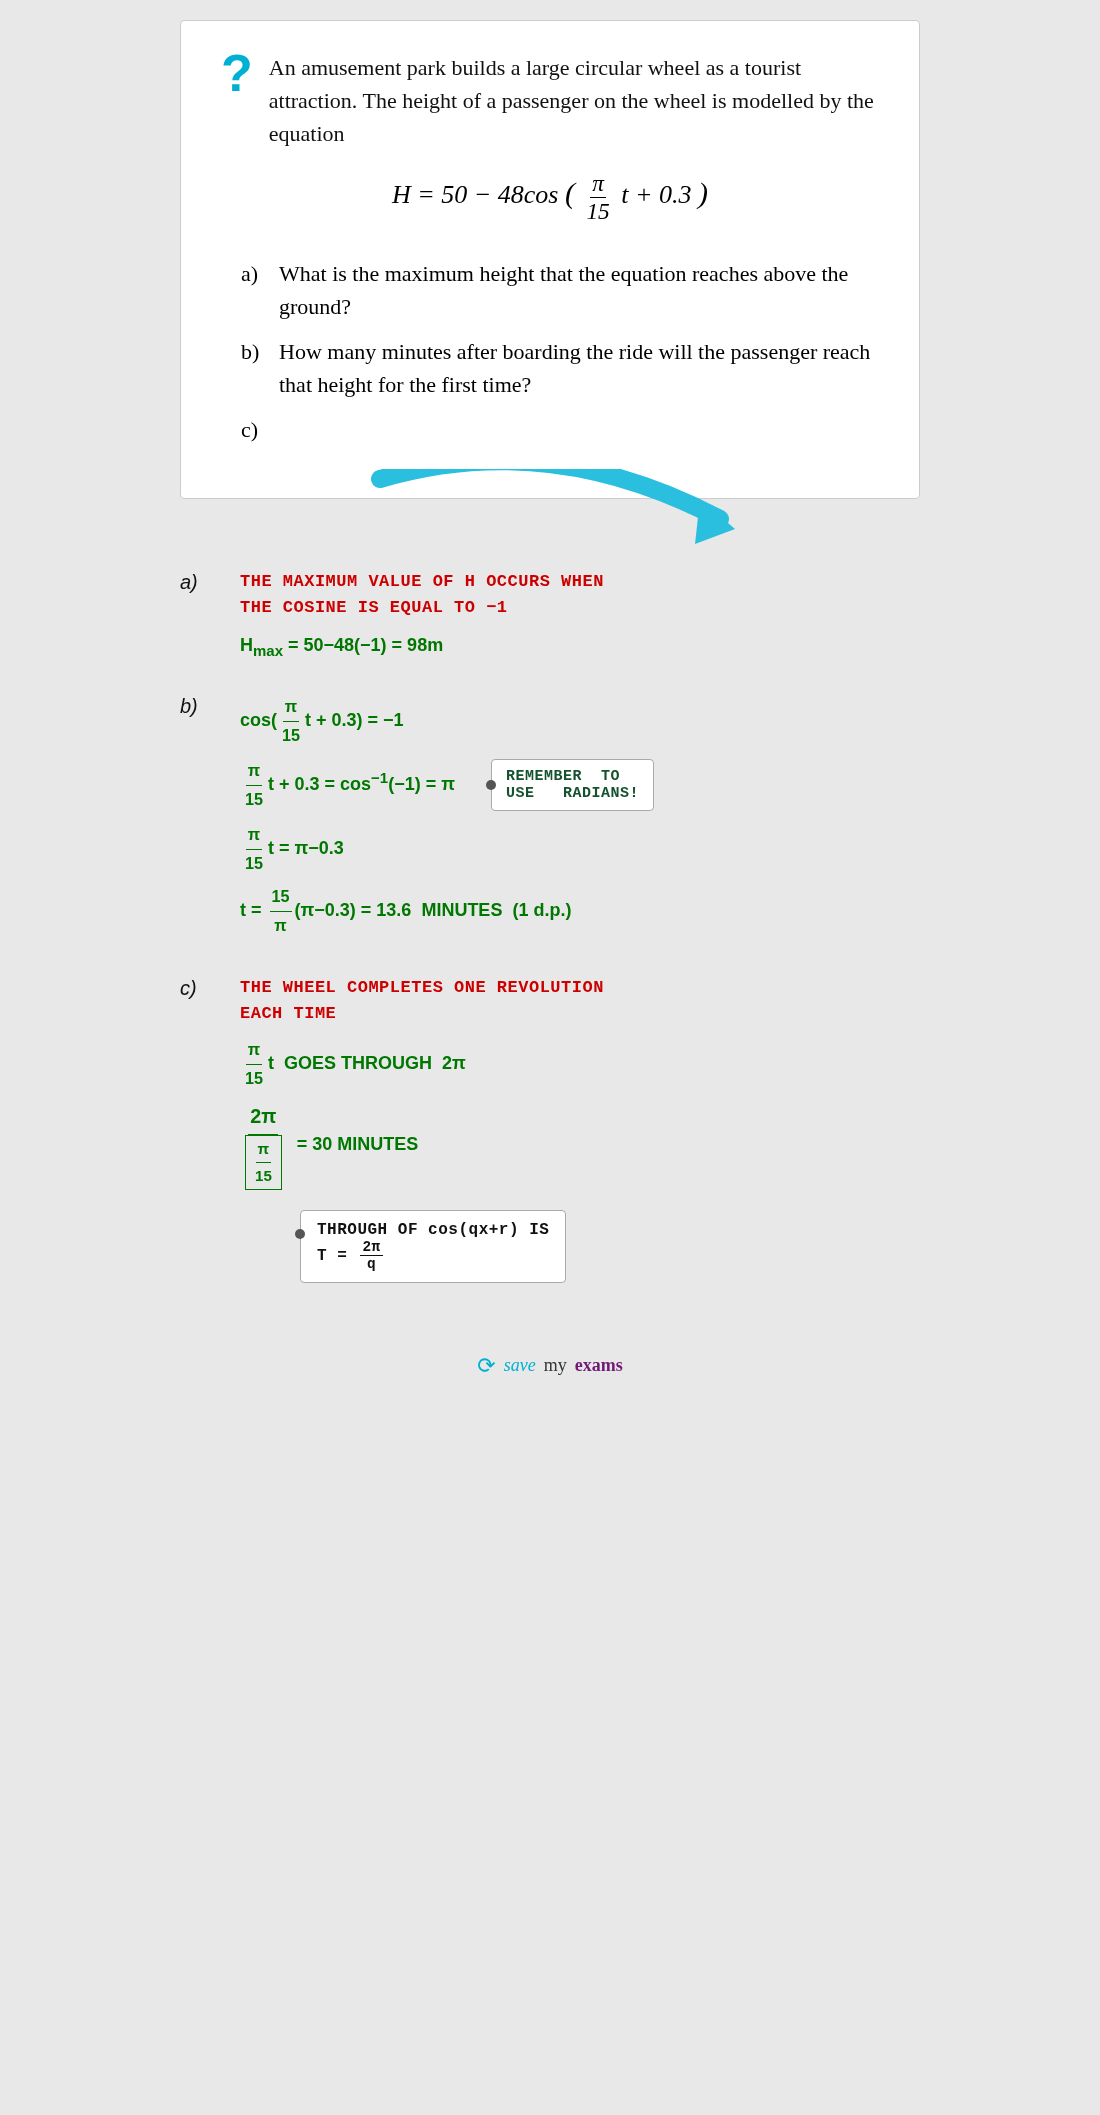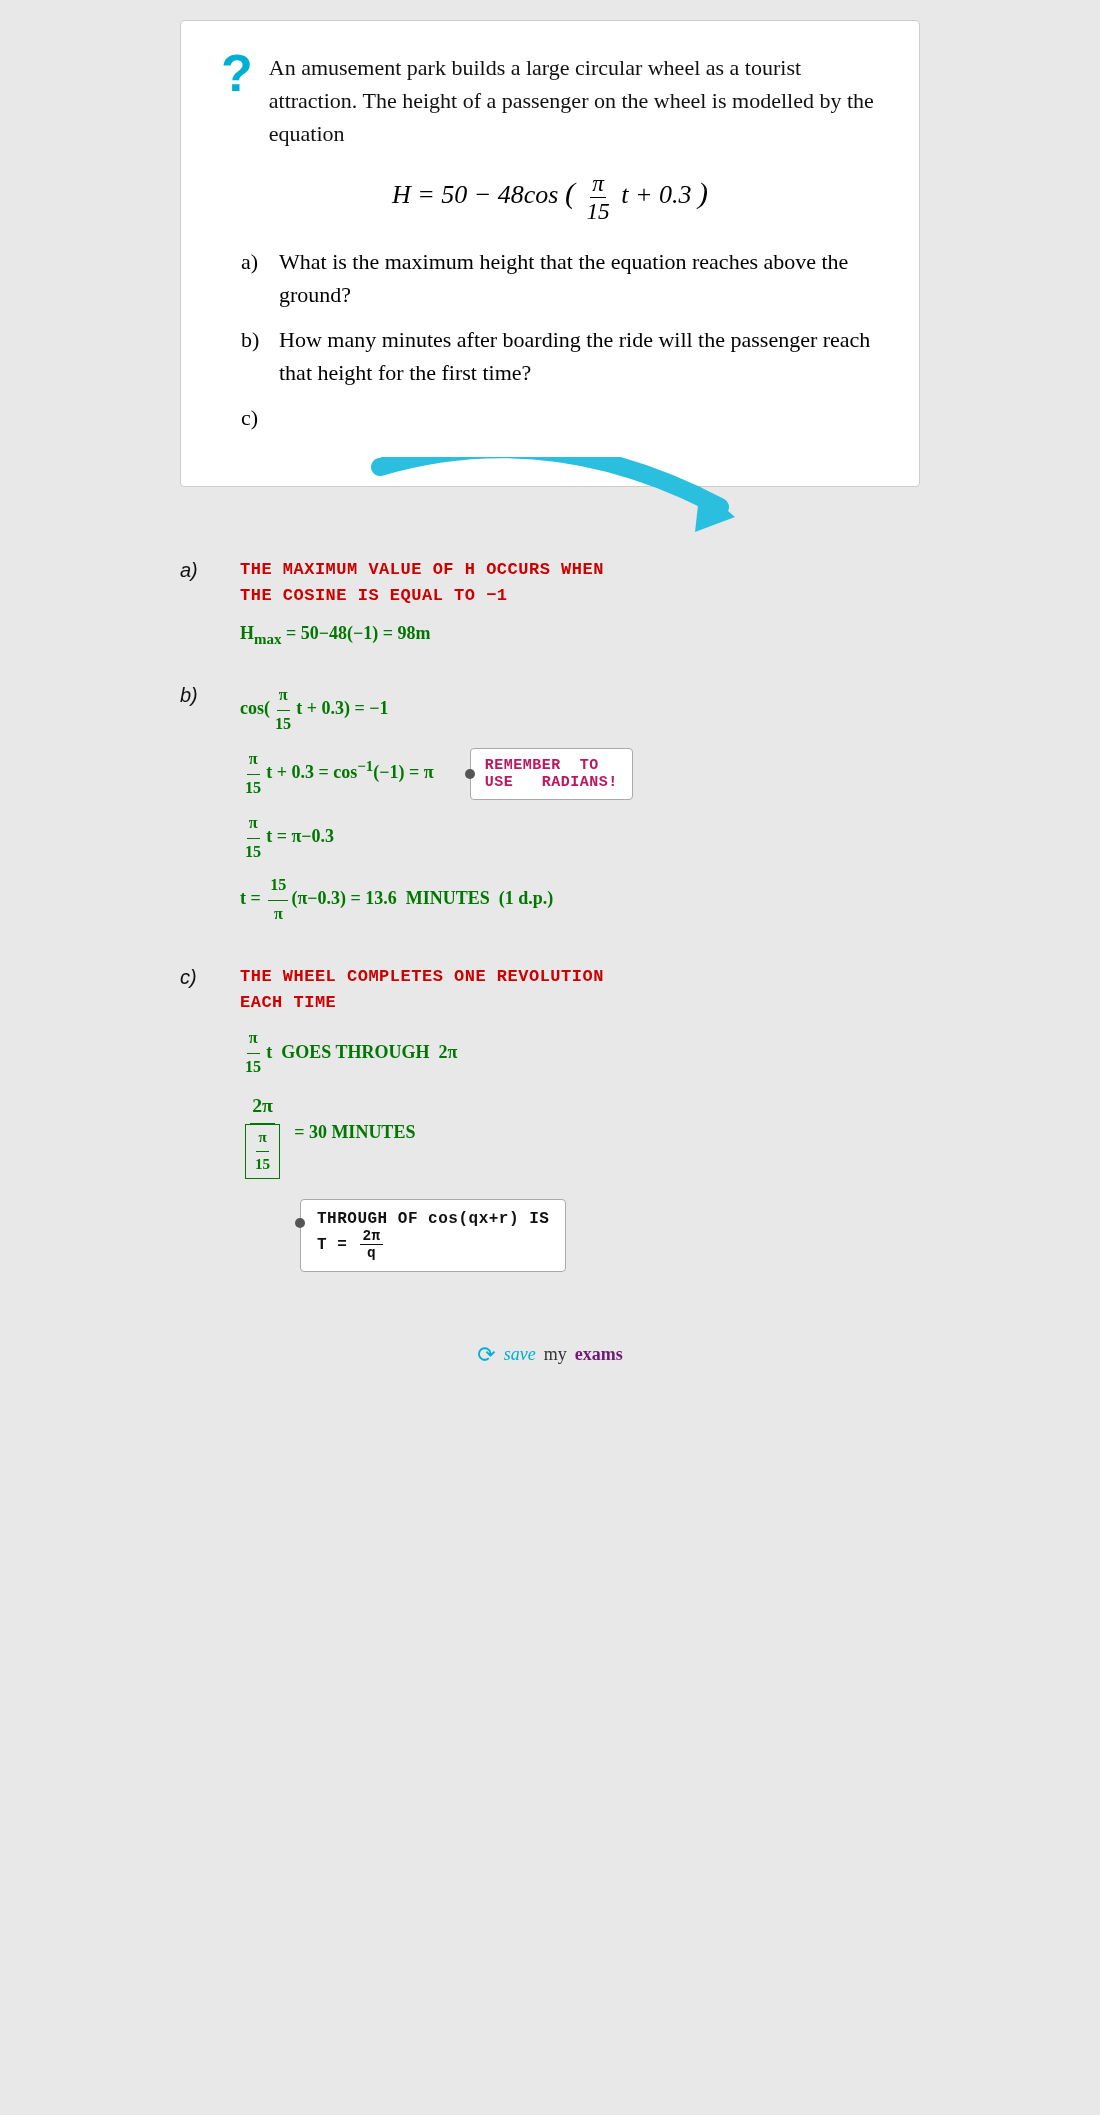--- a/index.html
+++ b/index.html
@@ -51,21 +51,21 @@
 
     .question-text {
       font-size: 22px;
       line-height: 1.5;
       color: #111;
     }
 
     .formula-block {
       text-align: center;
       font-size: 26px;
-      margin: 20px 0 20px 0;
+      margin: 20px 0 32px 0;
       font-style: italic;
     }
 
     .where-text {
       font-size: 22px;
       line-height: 1.6;
       color: #111;
       margin-bottom: 16px;
     }
 
@@ -136,42 +136,42 @@
       font-size: 17px;
       font-weight: bold;
       letter-spacing: 0.5px;
       line-height: 1.5;
       margin-bottom: 10px;
     }
 
     
     .green-text {
       color: #007700;
-      font-family: Liberation Serif, serif;
+      font-family: Liberation Sans, sans-serif;
       font-size: 18px;
       font-weight: bold;
       line-height: 1.7;
     }
 
     .math-line {
       display: block;
       margin-bottom: 6px;
     }
 
     
     .remember-box {
       background: white;
       border: 1.5px solid #aaa;
       border-radius: 4px;
       padding: 8px 14px;
       font-family: 'Courier New', monospace;
       font-size: 15px;
       font-weight: bold;
       letter-spacing: 0.5px;
-      color: #be185d;
+      color: #14532d;
       position: relative;
       display: inline-block;
       margin-left: 20px;
     }
 
     .remember-dot {
       width: 10px;
       height: 10px;
       background: #555;
       border-radius: 50%;

